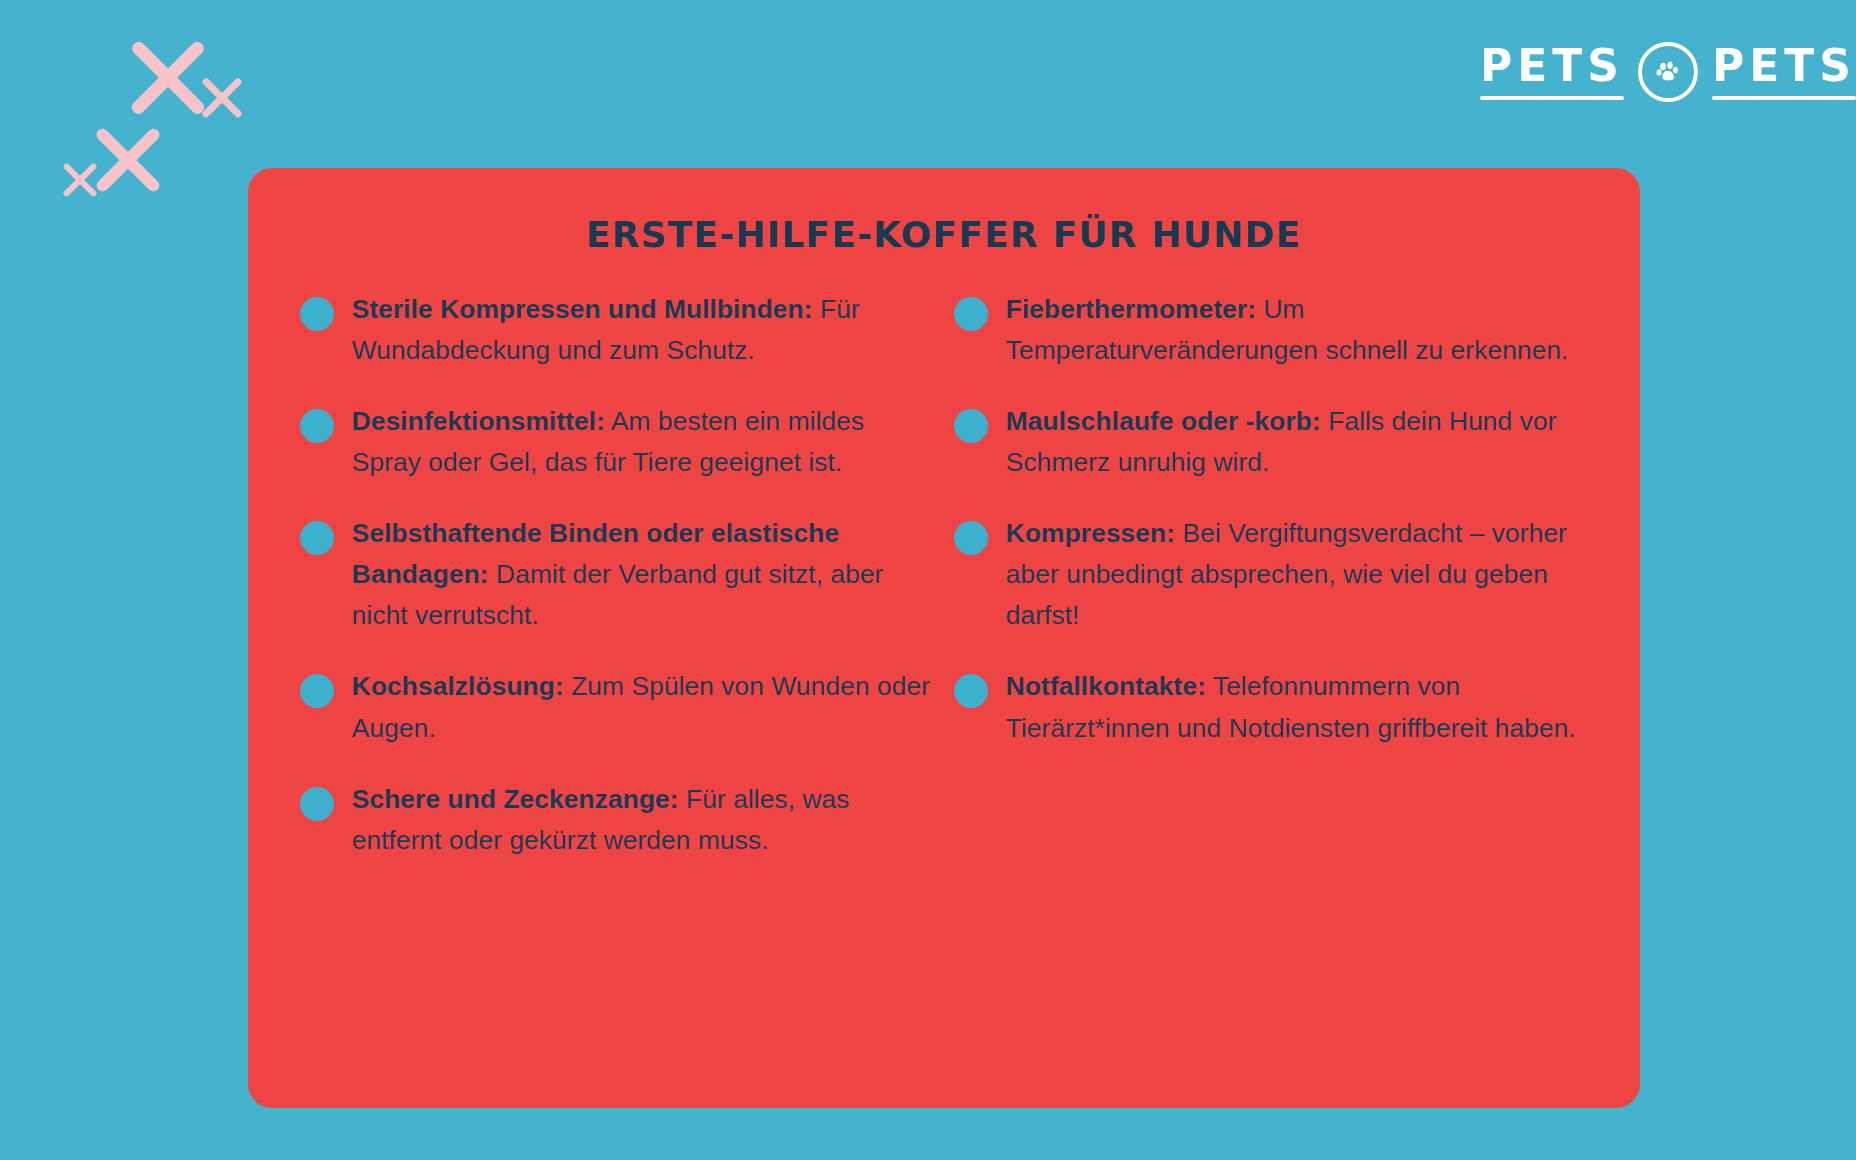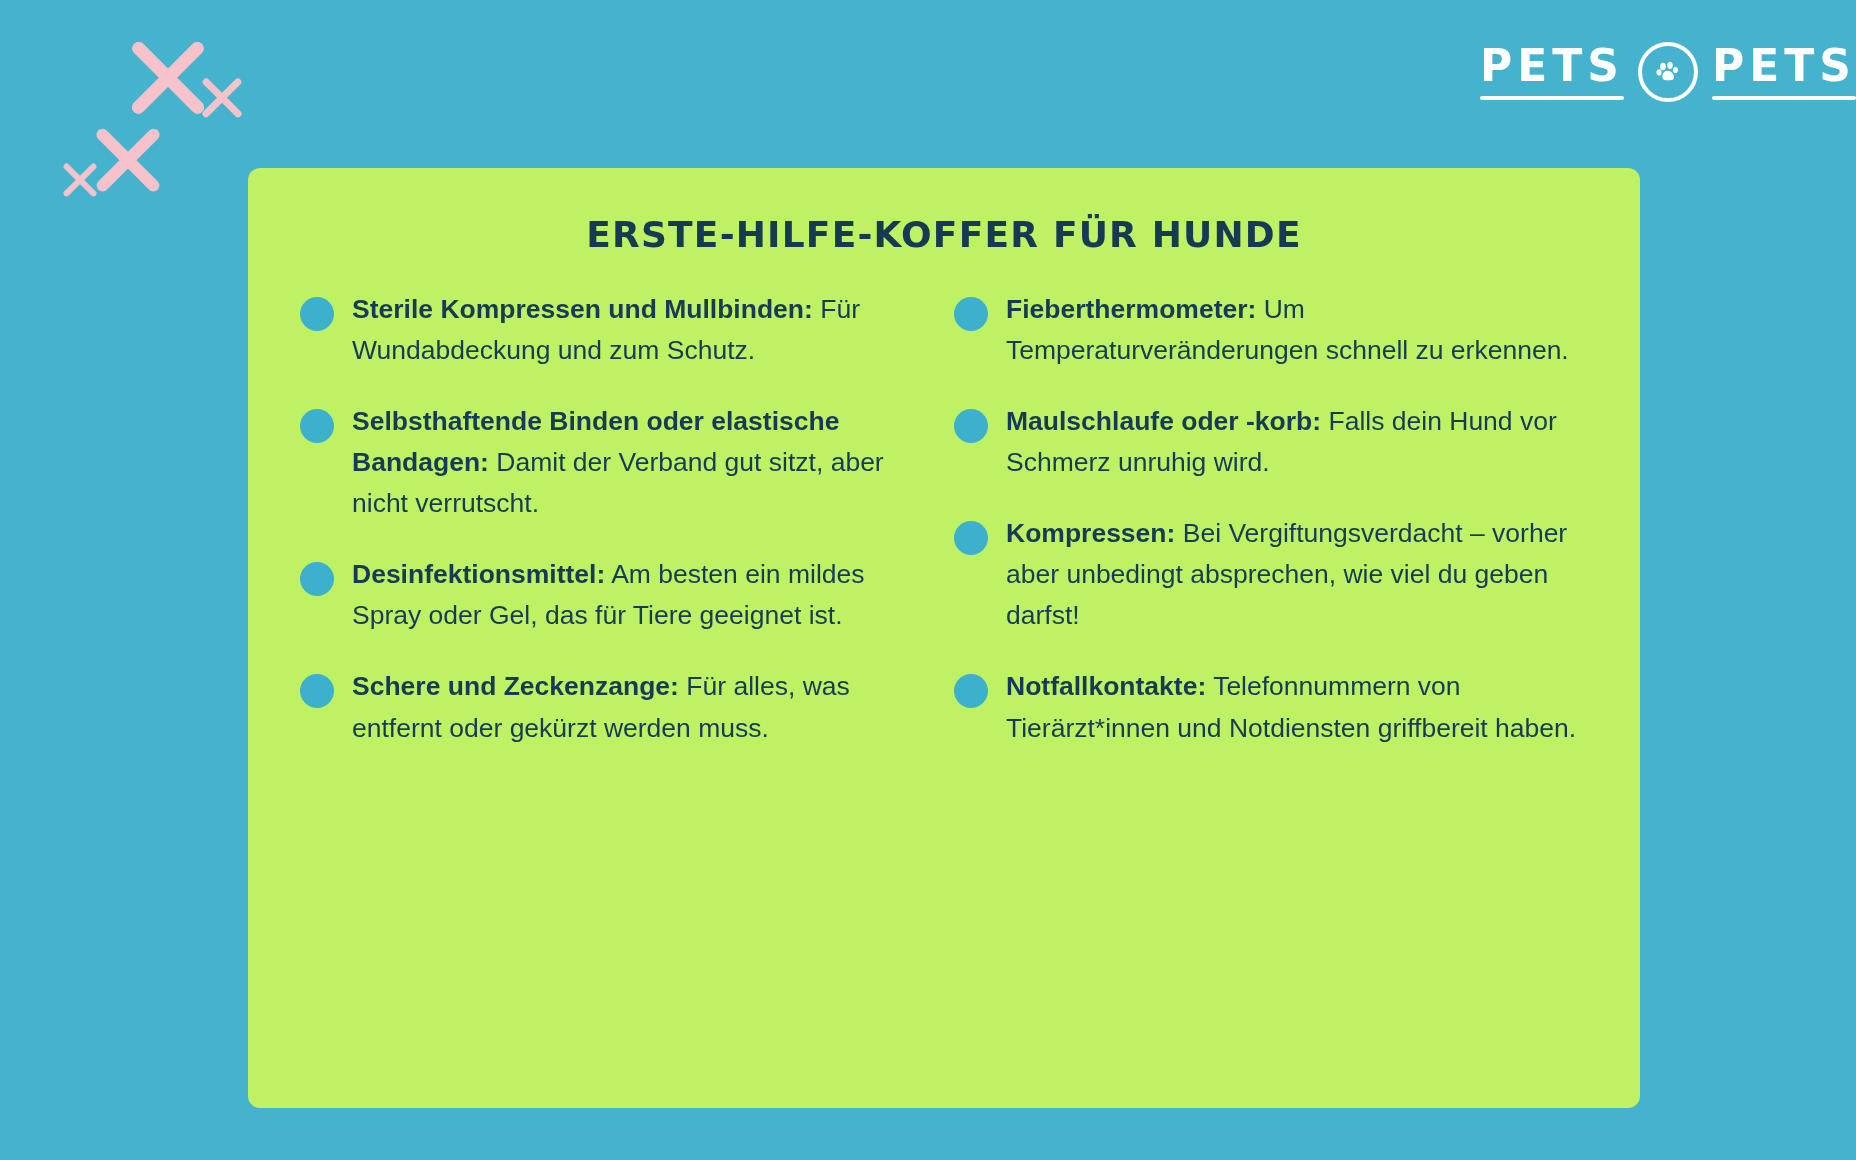--- a/index.html
+++ b/index.html
@@ -86,22 +86,22 @@
     line-height: 1;
   }
 
   
   .card {
     position: absolute;
     left: 248px;
     top: 168px;
     width: 1392px;
     height: 940px;
-    background: #bef264;
-    border-radius: 12px;
+    background: #ef4444;
+    border-radius: 24px;
   }
   .card-title {
     text-align: center;
     color: #153a52;
     font-family: "DejaVu Sans", sans-serif;
     font-weight: 700;
     font-size: 36px;
     letter-spacing: 1.2px;
     padding-top: 46px;
     text-transform: uppercase;
@@ -194,25 +194,29 @@
 <div class="card">
   <div class="card-title">ERSTE-HILFE-KOFFER FÜR HUNDE</div>
   <div class="columns">
     <div class="col" id="col-0">
         <div class="item">
           <div class="bullet"></div>
           <div class="item-text"><b>Sterile Kompressen und Mullbinden:</b><span> Für Wundabdeckung und zum Schutz.</span></div>
         </div>
         <div class="item">
           <div class="bullet"></div>
+          <div class="item-text"><b>Desinfektionsmittel:</b><span> Am besten ein mildes Spray oder Gel, das für Tiere geeignet ist.</span></div>
+        </div>
+        <div class="item">
+          <div class="bullet"></div>
           <div class="item-text"><b>Selbsthaftende Binden oder elastische Bandagen:</b><span> Damit der Verband gut sitzt, aber nicht verrutscht.</span></div>
         </div>
         <div class="item">
           <div class="bullet"></div>
-          <div class="item-text"><b>Desinfektionsmittel:</b><span> Am besten ein mildes Spray oder Gel, das für Tiere geeignet ist.</span></div>
+          <div class="item-text"><b>Kochsalzlösung:</b><span> Zum Spülen von Wunden oder Augen.</span></div>
         </div>
         <div class="item">
           <div class="bullet"></div>
           <div class="item-text"><b>Schere und Zeckenzange:</b><span> Für alles, was entfernt oder gekürzt werden muss.</span></div>
         </div>
       </div>
     <div class="col" id="col-1">
         <div class="item">
           <div class="bullet"></div>
           <div class="item-text"><b>Fieberthermometer:</b><span> Um Temperaturveränderungen schnell zu erkennen.</span></div>

